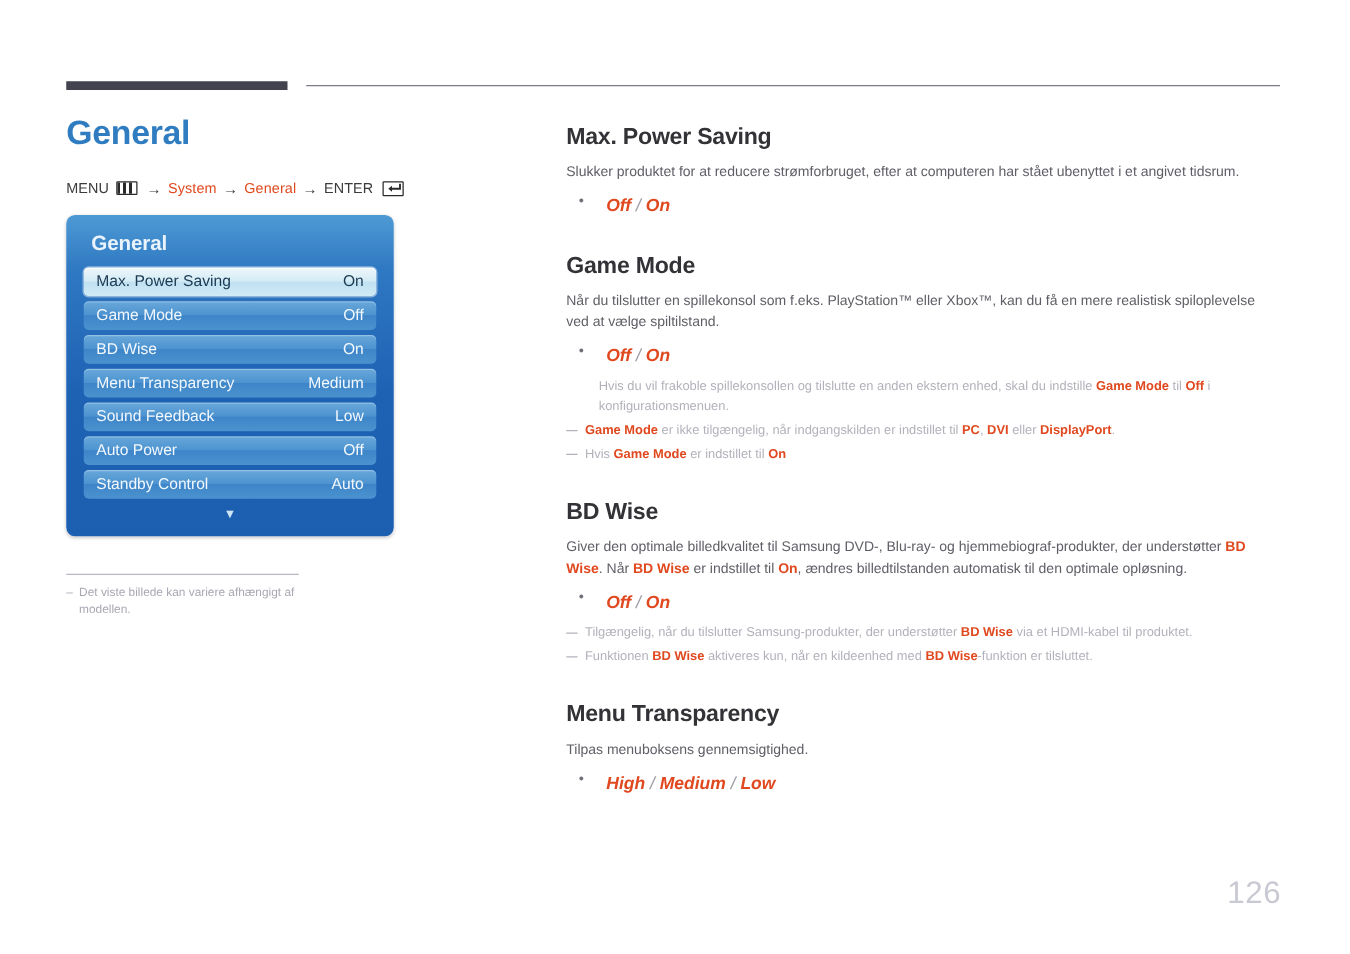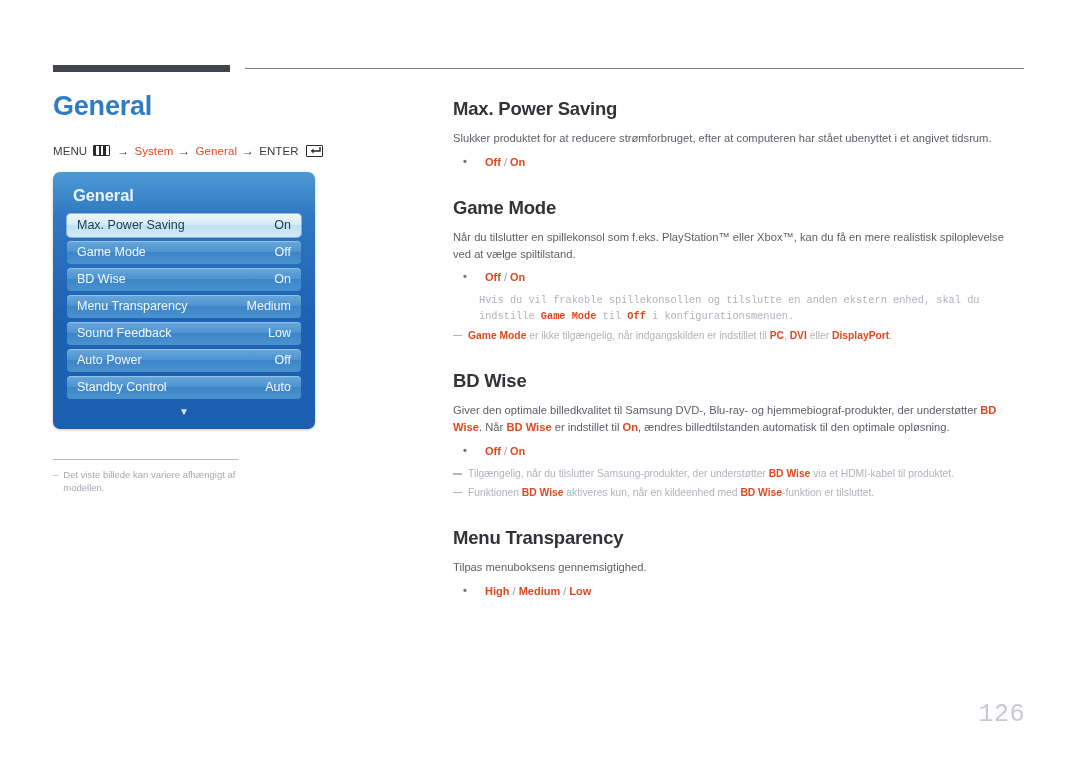--- a/index.html
+++ b/index.html
@@ -188,26 +188,27 @@
     color: #5e5e66;
     line-height: 1.5;
     margin: 0 0 7px 0;
   }
   ul.opts {
     list-style: none;
     margin: 0 0 7px 0;
     padding: 0 0 0 10px;
   }
   ul.opts li {
-    font-size: 11px;
+    font-size: 14px;
     color: #e0491f;
     font-weight: bold;
     line-height: 1.5;
     position: relative;
     padding-left: 22px;
+    font-style: italic;
   }
   ul.opts li::before {
     content: "\2022";
     position: absolute;
     left: 0;
     top: -1px;
     color: #6f6f77;
     font-size: 11px;
   }
   ul.opts li .sep {
@@ -227,38 +228,36 @@
     position: absolute;
     left: 0;
     top: 7px;
     width: 9px;
     height: 1.4px;
     background: #b2b2bb;
   }
   .note.sub {
     padding-left: 26px;
     margin-top: 1px;
-    font-family: Liberation Mono, monospace;
   }
   .note.sub::before { display: none; }
   .rd {
     color: #e0491f;
     font-weight: bold;
   }
 
   
   .page-num {
     position: absolute;
     right: 55px;
     top: 700px;
     font-size: 25px;
     color: #c9c9d3;
     letter-spacing: 0.5px;
     font-weight: normal;
-    font-family: Liberation Mono, monospace;
   }
 </style>
 </head>
 <body>
 
 <div class="page">
 
   <div class="top-rule-thick"></div>
   <div class="top-rule-thin"></div>
 
@@ -337,20 +336,21 @@
         </ul>
       </section>
       <section class="sec">
         <h2 class="sec-title">Game Mode</h2>
         <p class="body">Når du tilslutter en spillekonsol som f.eks. PlayStation™ eller Xbox™, kan du få en mere realistisk spiloplevelse ved at vælge spiltilstand.</p>
         <ul class="opts">
           <li><span>Off</span><span class="sep"> / </span><span>On</span></li>
         </ul>
         <div class="note sub"><span>Hvis du vil frakoble spillekonsollen og tilslutte en anden ekstern enhed, skal du indstille </span><span class="rd">Game Mode</span><span> til </span><span class="rd">Off</span><span> i konfigurationsmenuen.</span></div>
         <div class="note"><span class="rd">Game Mode</span><span> er ikke tilgængelig, når indgangskilden er indstillet til </span><span class="rd">PC</span><span>, </span><span class="rd">DVI</span><span> eller </span><span class="rd">DisplayPort</span><span>.</span></div>
+        <div class="note"><span>Hvis </span><span class="rd">Game Mode</span><span> er indstillet til </span><span class="rd">On</span></div>
       </section>
       <section class="sec">
         <h2 class="sec-title">BD Wise</h2>
         <p class="body"><span>Giver den optimale billedkvalitet til Samsung DVD-, Blu-ray- og hjemmebiograf-produkter, der understøtter </span><span class="rd">BD Wise</span><span>. Når </span><span class="rd">BD Wise</span><span> er indstillet til </span><span class="rd">On</span><span>, ændres billedtilstanden automatisk til den optimale opløsning.</span></p>
         <ul class="opts">
           <li><span>Off</span><span class="sep"> / </span><span>On</span></li>
         </ul>
         <div class="note"><span>Tilgængelig, når du tilslutter Samsung-produkter, der understøtter </span><span class="rd">BD Wise</span><span> via et HDMI-kabel til produktet.</span></div>
         <div class="note"><span>Funktionen </span><span class="rd">BD Wise</span><span> aktiveres kun, når en kildeenhed med </span><span class="rd">BD Wise</span><span>-funktion er tilsluttet.</span></div>
       </section>

